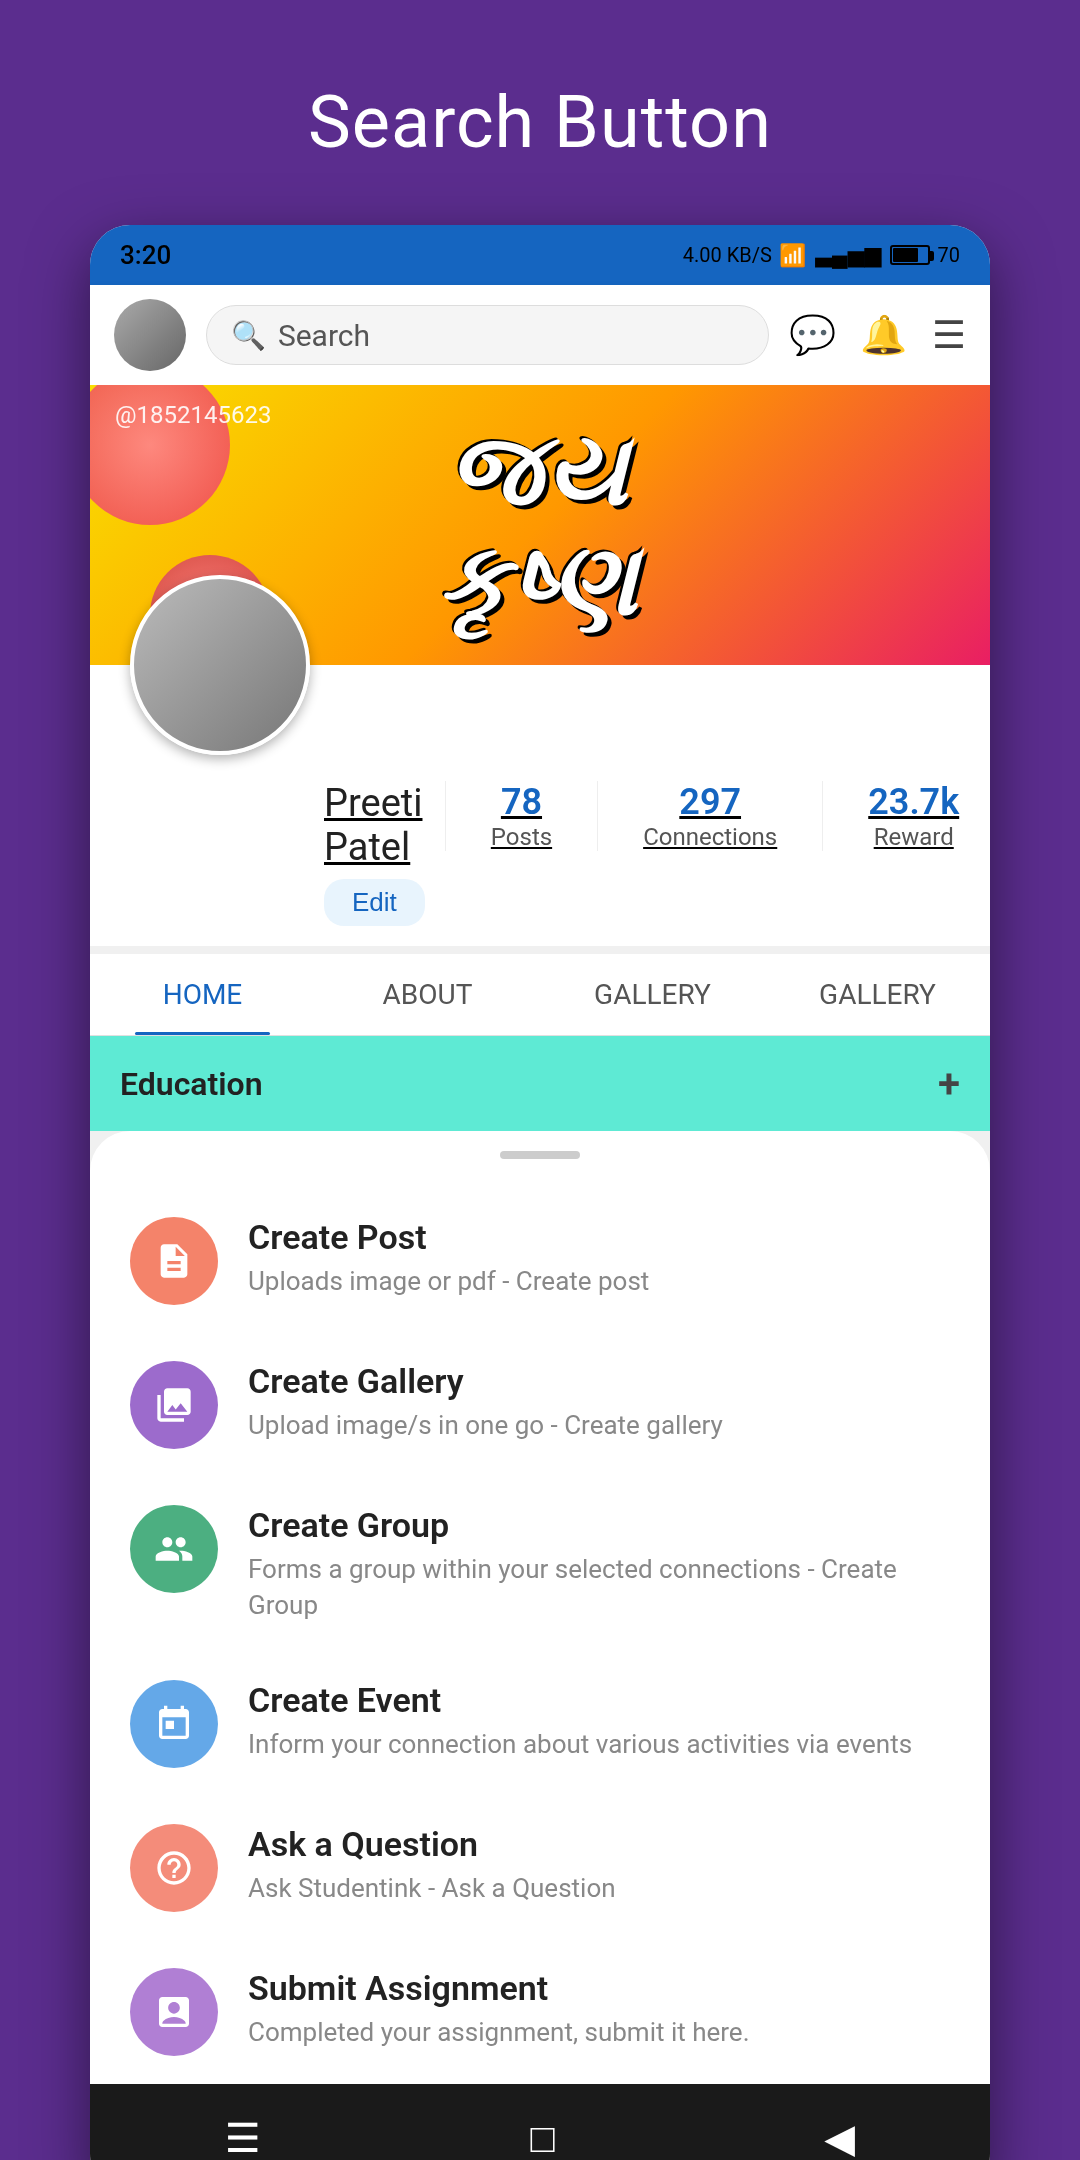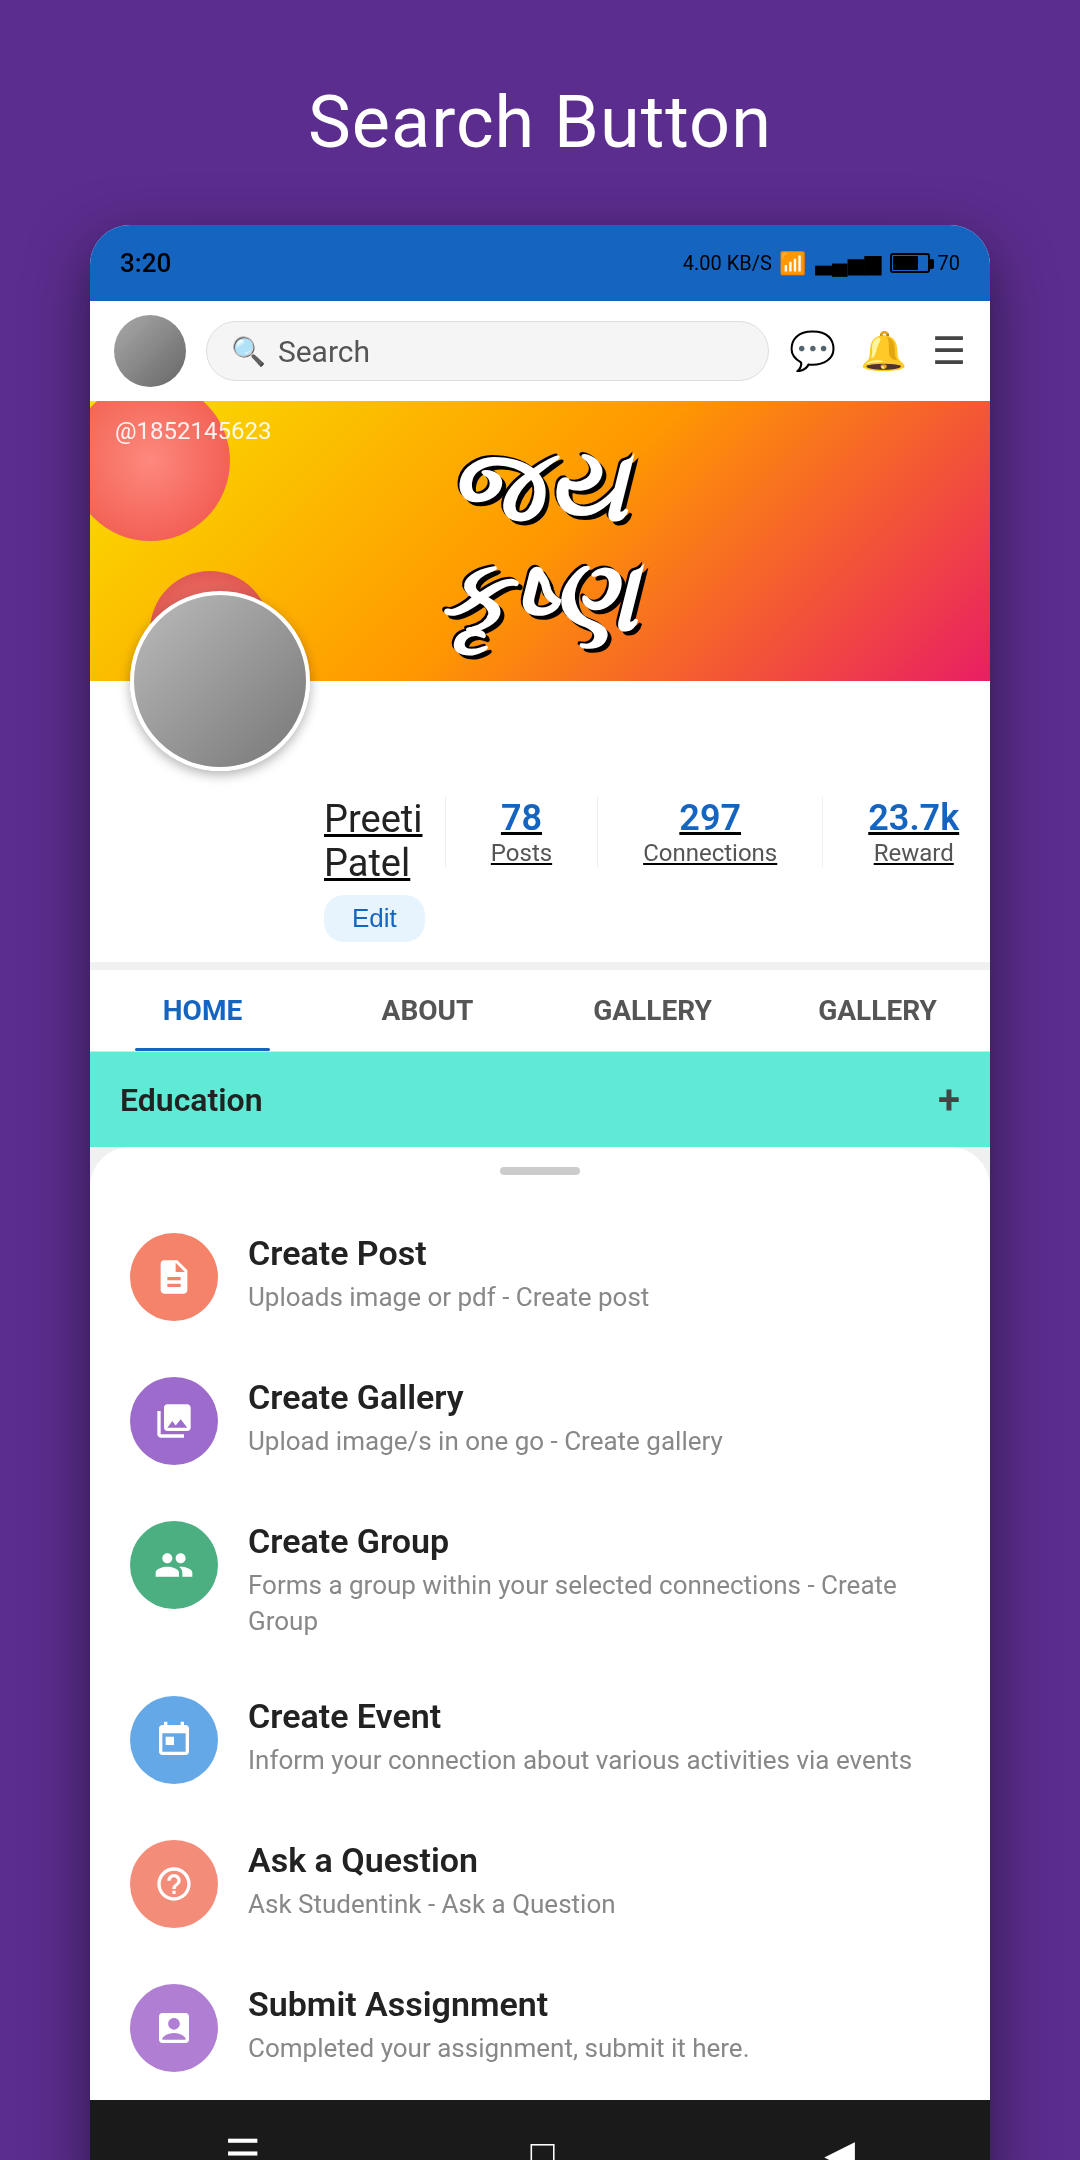--- a/index.html
+++ b/index.html
@@ -28,21 +28,21 @@
       margin: 0 auto;
       border-radius: 40px;
       overflow: hidden;
       background: #f0f0f0;
       box-shadow: 0 20px 60px rgba(0,0,0,0.5);
     }
 
     
     .status-bar {
       background: #1565c0;
-      height: 76px;
+      height: 60px;
       display: flex;
       align-items: center;
       justify-content: space-between;
       padding: 0 30px;
       color: #000;
       font-size: 26px;
     }
     .status-time { font-weight: 500; color: #000; }
     .status-icons { display: flex; align-items: center; gap: 8px; font-size: 22px; }
     .battery-icon {
@@ -210,21 +210,21 @@
       background: white;
       display: flex;
       border-bottom: 1px solid #e0e0e0;
       margin-top: 8px;
     }
     .tab {
       flex: 1;
       text-align: center;
       padding: 24px 0;
       font-size: 28px;
-      font-weight: 700;
+      font-weight: 400;
       color: #555;
       cursor: pointer;
       position: relative;
     }
     .tab.active {
       color: #1565c0;
     }
     .tab.active::after {
       content: '';
       position: absolute;

